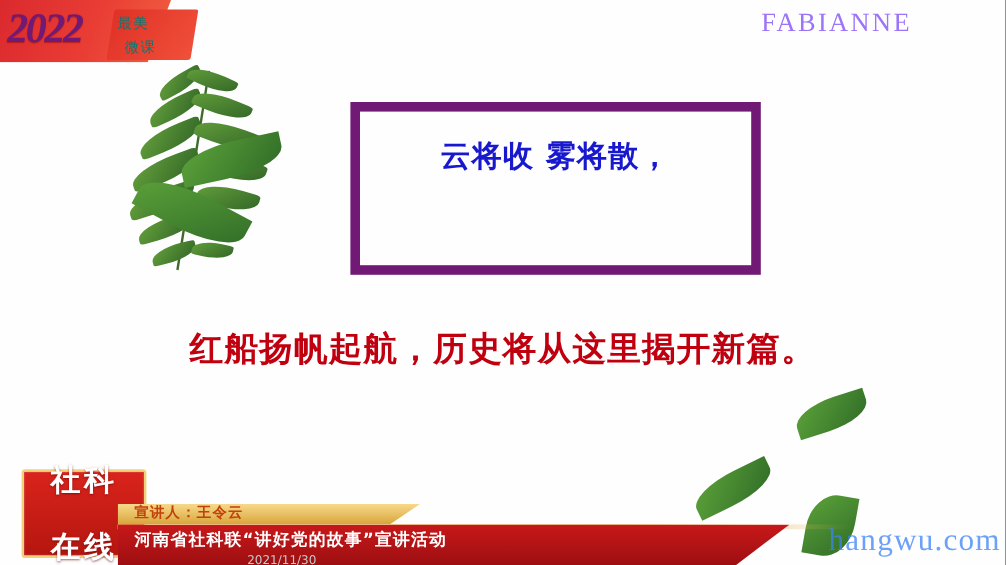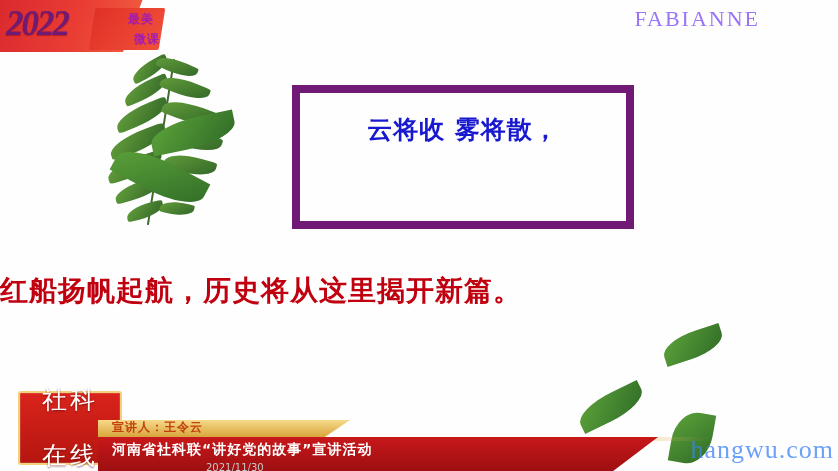--- a/index.html
+++ b/index.html
@@ -61,27 +61,26 @@
     height: 42px;
     background: linear-gradient(120deg, #e03127 0%, #f0503a 100%);
     transform: skewX(-9deg);
     border-radius: 2px;
   }
   .badge-2022 .sub-text {
     position: absolute;
     left: 98px;
     top: 9px;
     width: 62px;
-    color: #a21caf;
+    color: #0f766e;
     font-size: 12px;
-    font-weight: bold;
+    font-weight: normal;
     line-height: 20px;
     letter-spacing: 1px;
     font-family: "DejaVu Sans", sans-serif;
-    margin-left: 30px;
   }
   .badge-2022 .sub-text .l2 { display:block; padding-left: 6px;}
 
   
   .fabianne {
     position: absolute;
     right: 78px;
     top: 6px;
     font-family: Liberation Serif, serif;
     font-size: 22px;
@@ -143,21 +142,21 @@
   }
   .poem-line-1 { top: 20px; font-size: 25px; }
   .poem-line-2 { top: 68px; font-size: 25px; }
 
   
   .headline {
     position: absolute;
     left: 0;
     top: 272px;
     width: 838px;
-    text-align: left;
+    text-align: center;
     color: #c0000f;
     font-size: 28px;
     font-weight: bold;
     letter-spacing: 1px;
     font-family: "DejaVu Sans", sans-serif;
   }
 
   
   .site-watermark {
     position: absolute;
@@ -189,21 +188,21 @@
   }
   .plaque .txt {
     position: absolute;
     inset: 0;
     display: flex;
     flex-direction: column;
     align-items: center;
     justify-content: center;
     color: #ffffff;
     font-size: 25px;
-    font-weight: normal;
+    font-weight: bold;
     line-height: 30px;
     letter-spacing: 3px;
     font-family: "DejaVu Sans", sans-serif;
     text-shadow: 0 1px 2px rgba(90,0,0,.6);
     gap: 26px;
   }
 
   
   .banner {
     position: absolute;

